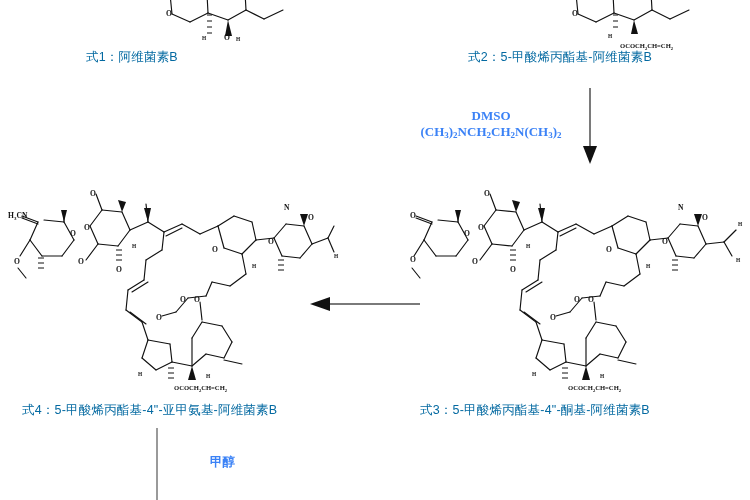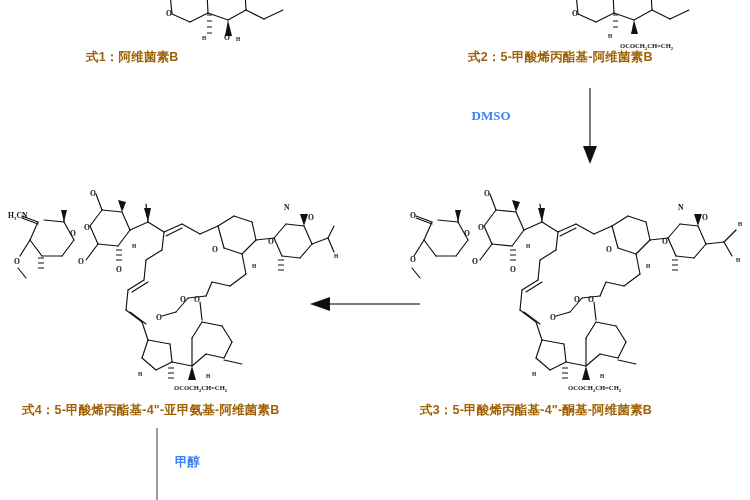--- a/index.html
+++ b/index.html
@@ -11,22 +11,22 @@
     position:relative;
     overflow:hidden;
   }
   .scheme{position:absolute;left:0;top:0;width:750px;height:500px;}
 
   
   .caption{
     position:absolute;
     font-family:"Liberation Sans", sans-serif;
     font-size:12.5px;
-    font-weight:700;
-    color:#a16207;
+    font-weight:400;
+    color:#0369a1;
     white-space:nowrap;
     letter-spacing:.2px;
   }
   #cap-1{left:86px;  top:49px;}
   #cap-2{left:468px; top:49px;}
   #cap-3{left:420px; top:402px;}
   #cap-4{left:22px;  top:402px;}
 
   
   .reagents{
@@ -37,21 +37,21 @@
     font-weight:700;
     color:#3b82f6;
     line-height:1.22;
     white-space:nowrap;
   }
   .reagents .ln{display:block;}
   .reagents sub{font-size:9px;vertical-align:-2px;}
   #rg-top{left:386px;top:108px;width:210px;}
   #rg-mid{left:330px;top:327px;width:130px;font-size:13px;}
   #rg-bot{left:175px;top:455px;width:90px;text-align:left;font-size:13px;}
-  #rg-bot .zh{font-family:"Liberation Sans",sans-serif;font-size:12.5px;}
+  #rg-bot .zh{font-family:"Liberation Sans",sans-serif;font-size:12.5px;margin-left:35px;}
 
   
   .arrow{position:absolute;}
   #arrow-v-top{left:582px;top:88px;}
   #arrow-h-mid{left:308px;top:296px;}
   #arrow-v-bot{left:152px;top:428px;}
 
   
   .struct{position:absolute;}
   #st-1{left:150px;top:-118px;width:160px;height:160px;}
@@ -385,20 +385,21 @@
     </svg>
   </div>
 
   <div class="caption" id="cap-1">式1：阿维菌素B</div>
   <div class="caption" id="cap-2">式2：5-甲酸烯丙酯基-阿维菌素B</div>
   <div class="caption" id="cap-3">式3：5-甲酸烯丙酯基-4"-酮基-阿维菌素B</div>
   <div class="caption" id="cap-4">式4：5-甲酸烯丙酯基-4"-亚甲氨基-阿维菌素B</div>
 
   <div class="reagents" id="rg-top">
     <span class="ln">DMSO</span>
+    <span class="ln">(CH<sub>3</sub>)<sub>2</sub>NCH<sub>2</sub>CH<sub>2</sub>N(CH<sub>3</sub>)<sub>2</sub></span>
   </div>
 
   <div class="reagents" id="rg-mid">
   </div>
 
   <div class="reagents" id="rg-bot">
     <span class="ln zh">甲醇</span>
   </div>
 
   <div class="arrow" id="arrow-v-top">

